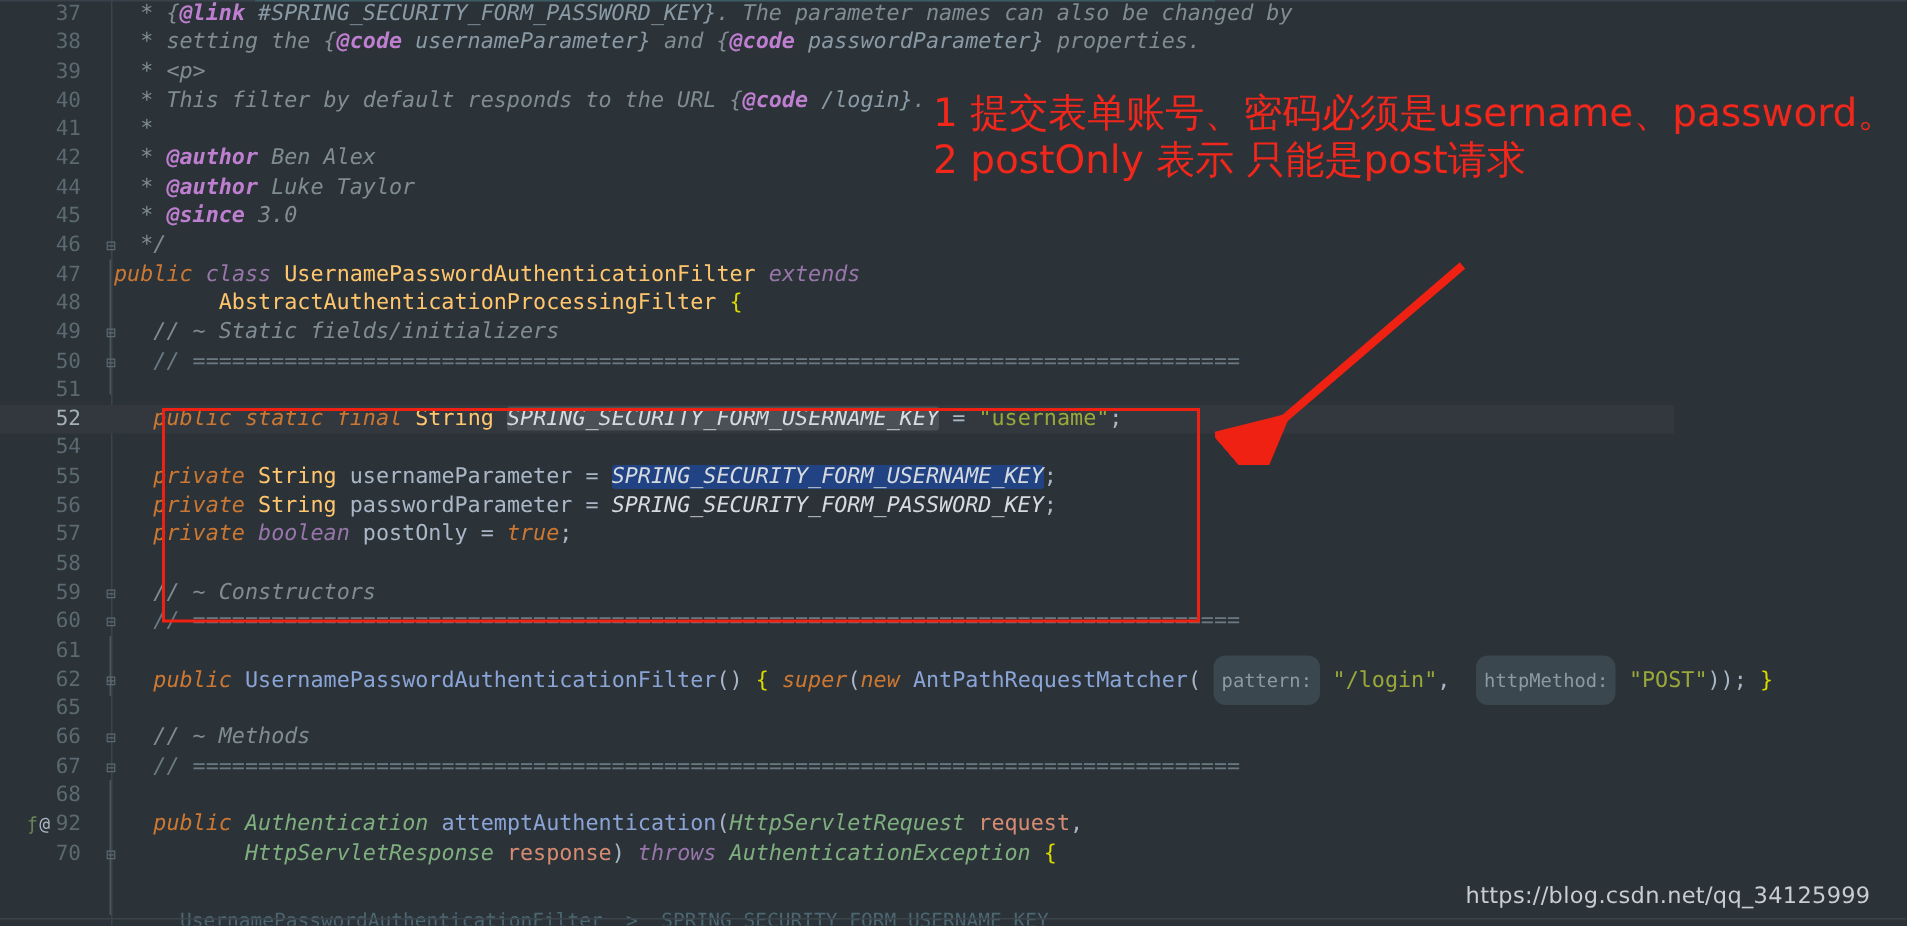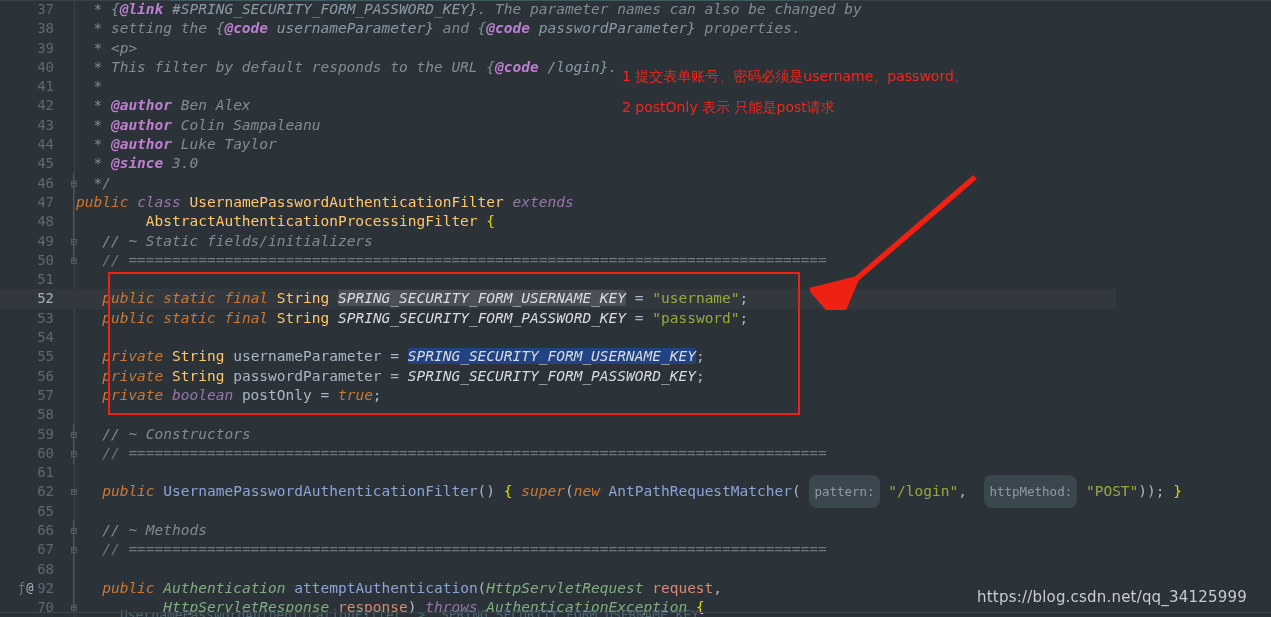--- a/index.html
+++ b/index.html
@@ -74,21 +74,21 @@
     background:#3b474e;color:#8c9ba3;border-radius:8px;
     padding:9px 5px;font-size:12.5px;font-style:normal;
   }
   .sel-grey{background:#4a5055;border-radius:2px;}
   .sel-blue{background:#214283;border-radius:2px;}
 
   
   .annot{
     position:absolute;color:#f1271c;white-space:pre;
     font-family:"DejaVu Sans","Liberation Sans",sans-serif;
-    font-size:14px;line-height:30px;
+    font-size:26px;line-height:30px;
   }
   #annot1{left:622px;top:61px;}
   #annot2{left:622px;top:92px;}
 
   .redbox{
     position:absolute;left:108px;top:272px;width:692px;height:143px;
     border:2px solid #ee2112;box-sizing:border-box;pointer-events:none;
   }
   .arrow-svg{position:absolute;left:810px;top:165px;width:180px;height:145px;}
 
@@ -157,26 +157,20 @@
       <span class="codearea"><span class="jdoc">  *</span></span>
     </div>
 
     <div class="row">
       <span class="gutter">42</span>
       <span class="marks"></span>
       <span class="fold"></span>
       <span class="codearea"><span class="jdoc">  * </span><span class="jtag">@author</span><span class="jdoc"> </span><span class="jdoc">Ben Alex</span></span>
     </div>
 
-    <div class="row">
-      <span class="gutter">43</span>
-      <span class="marks"></span>
-      <span class="fold"></span>
-      <span class="codearea"><span class="jdoc">  * </span><span class="jtag">@author</span><span class="jdoc"> </span><span class="jdoc">Colin Sampaleanu</span></span>
-    </div>
 
     <div class="row">
       <span class="gutter">44</span>
       <span class="marks"></span>
       <span class="fold"></span>
       <span class="codearea"><span class="jdoc">  * </span><span class="jtag">@author</span><span class="jdoc"> </span><span class="jdoc">Luke Taylor</span></span>
     </div>
 
     <div class="row">
       <span class="gutter">45</span>
@@ -227,26 +221,20 @@
       <span class="codearea"></span>
     </div>
 
     <div class="row current">
       <span class="gutter">52</span>
       <span class="marks"></span>
       <span class="fold"></span>
       <span class="codearea">   <span class="kw">public</span> <span class="kw">static</span> <span class="kw">final</span> <span class="type">String</span> <span class="const-i sel-grey">SPRING_SECURITY_FORM_USERNAME_KEY</span> <span class="punct">=</span> <span class="str">"username"</span><span class="punct">;</span></span>
     </div>
 
-    <div class="row">
-      <span class="gutter">53</span>
-      <span class="marks"></span>
-      <span class="fold"></span>
-      <span class="codearea">   <span class="kw">public</span> <span class="kw">static</span> <span class="kw">final</span> <span class="type">String</span> <span class="const-i">SPRING_SECURITY_FORM_PASSWORD_KEY</span> <span class="punct">=</span> <span class="str">"password"</span><span class="punct">;</span></span>
-    </div>
 
     <div class="row">
       <span class="gutter">54</span>
       <span class="marks"></span>
       <span class="fold"></span>
       <span class="codearea"></span>
     </div>
 
     <div class="row">
       <span class="gutter">55</span>

